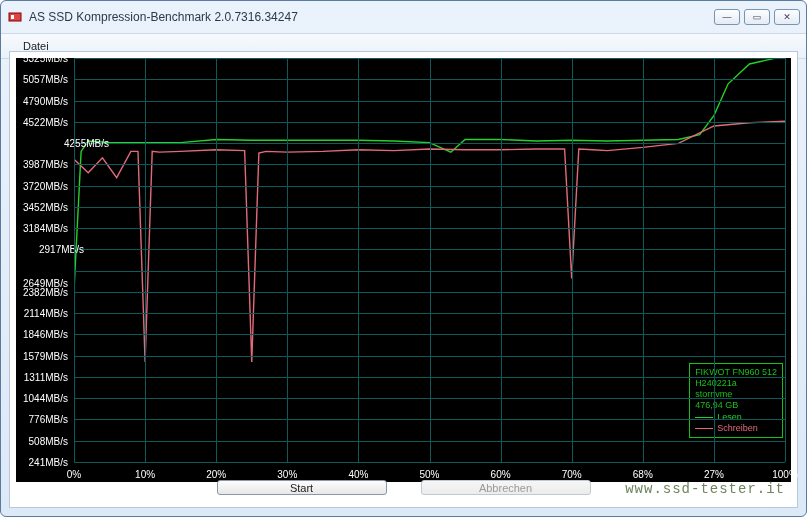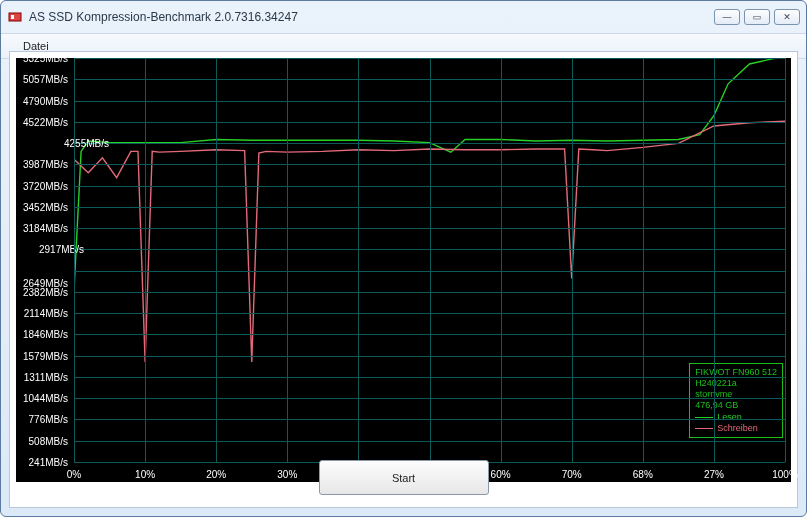--- a/index.html
+++ b/index.html
@@ -19,21 +19,21 @@
 .hgrid { left: 0; right: 0; height: 1px; }
 .vgrid { top: 0; bottom: 0; width: 1px; }
 .ylab { position: absolute; left: 0; width: 56px; text-align: right; color: #fff; font-size: 10px; transform: translateY(-50%); padding-right: 4px; }
 .xlab { position: absolute; bottom: 2px; color: #fff; font-size: 10px; transform: translateX(-50%); }
 svg.lines { position: absolute; top: 0; left: 0; width: 100%; height: 100%; }
 .legend-box { position: absolute; right: 2px; bottom: 24px; border: 1px solid #18c018; padding: 3px 5px; font-size: 9px; line-height: 1.25; background: #000; }
 .legend-box .info { color: #18c018; }
 .legend-row { display: flex; align-items: center; gap: 4px; }
 .legend-swatch { width: 18px; height: 0; border-top: 1px solid; }
 .button-row { position: absolute; left: 0; right: 0; bottom: 12px; display: flex; justify-content: center; gap: 34px; }
-.btn { width: 170px; height: 35px; border: 1px solid #8a98aa; border-radius: 3px; background: linear-gradient(#fdfdfd,#e7e7e7); font-size: 11px; color: #222; }
+.btn { width: 170px; height: 15px; border: 1px solid #8a98aa; border-radius: 3px; background: linear-gradient(#fdfdfd,#e7e7e7); font-size: 11px; color: #222; }
 .btn.disabled { color: #9a9a9a; background: linear-gradient(#f6f6f6,#ececec); border-color: #c2c8d0; }
 .watermark { position: absolute; right: 12px; bottom: 10px; font-family: "Courier New", monospace; font-size: 14px; color: #6f855e; letter-spacing: 1px; text-shadow: 0 0 1px #fff; }
 </style>
 </head>
 <body>
 
 <div class="window">
   <div class="titlebar">
     <div class="app-icon">
       <svg width="16" height="16">
@@ -131,15 +131,17 @@
         <div class="xlab" style="left: 342.4px;">40%</div>
         <div class="xlab" style="left: 413.5px;">50%</div>
         <div class="xlab" style="left: 484.6px;">60%</div>
         <div class="xlab" style="left: 555.7px;">70%</div>
         <div class="xlab" style="left: 626.8px;">68%</div>
         <div class="xlab" style="left: 697.9px;">27%</div>
         <div class="xlab" style="left: 769px;">100%</div>
       </div>
     <div class="button-row">
       <button class="btn">Start</button>
+      <button class="btn disabled" disabled="">Abbrechen</button>
     </div>
+    <div class="watermark">www.ssd-tester.it</div>
   </div>
 </div>
 
 </body></html>

